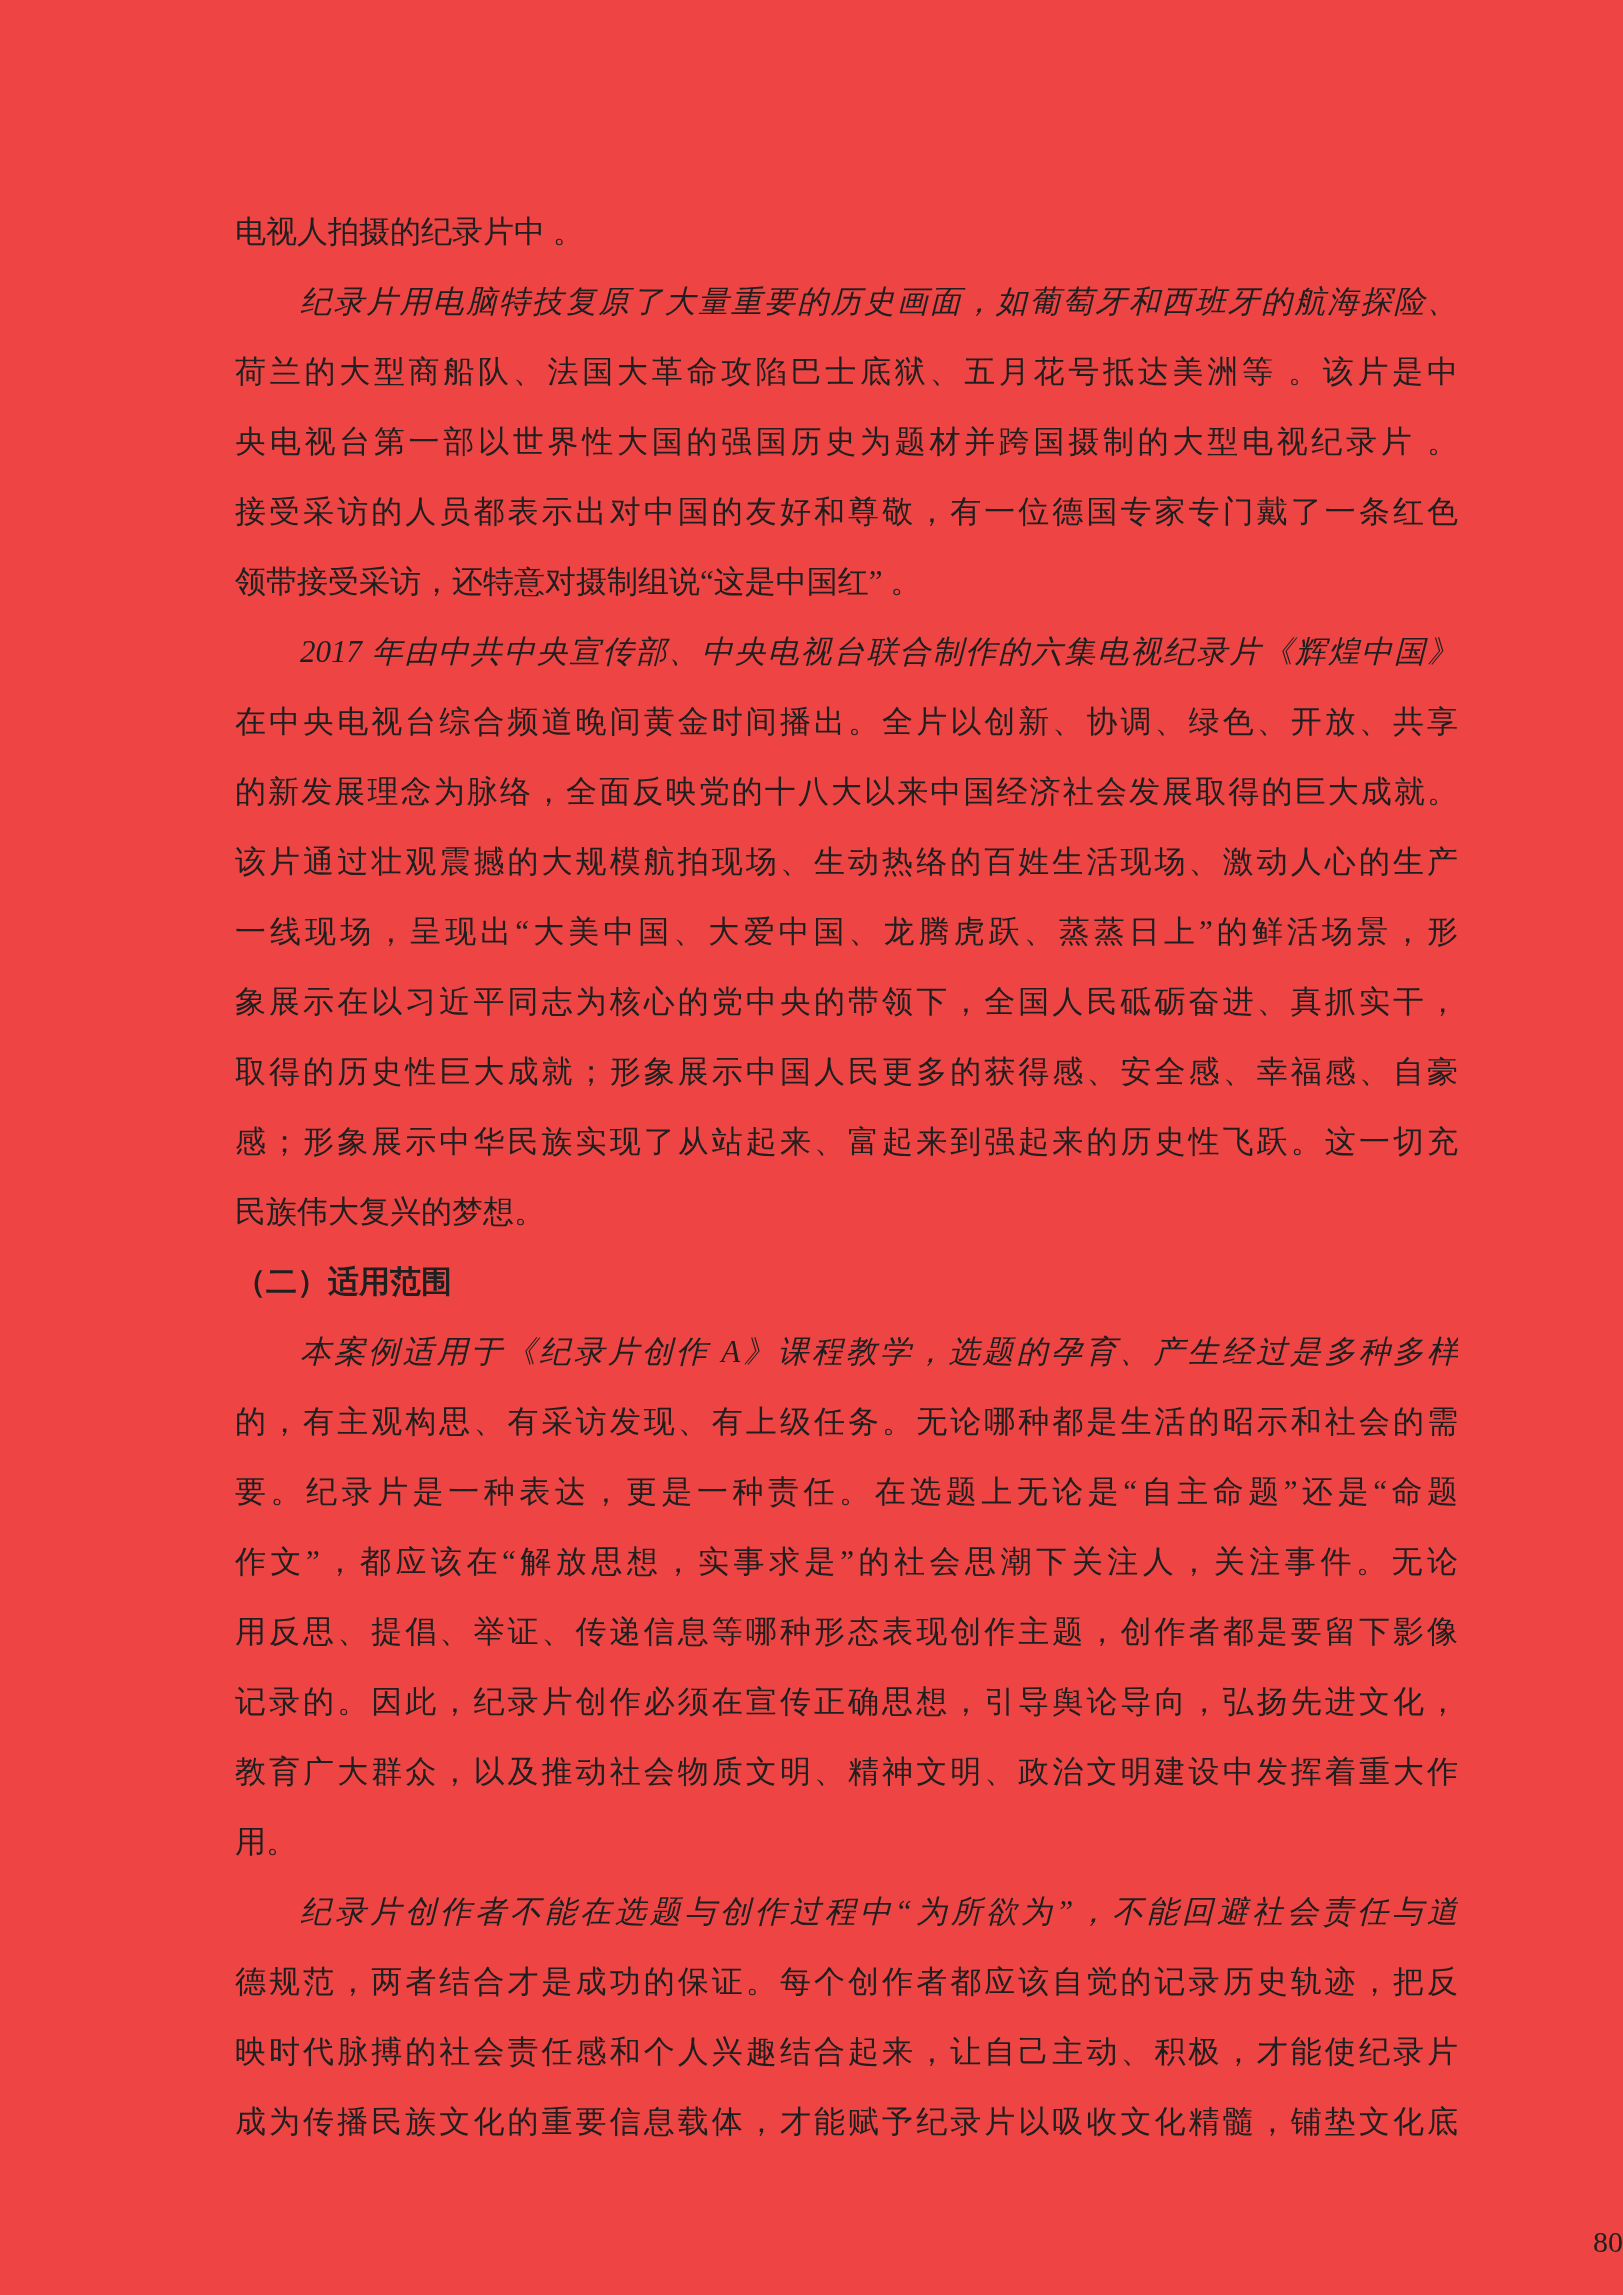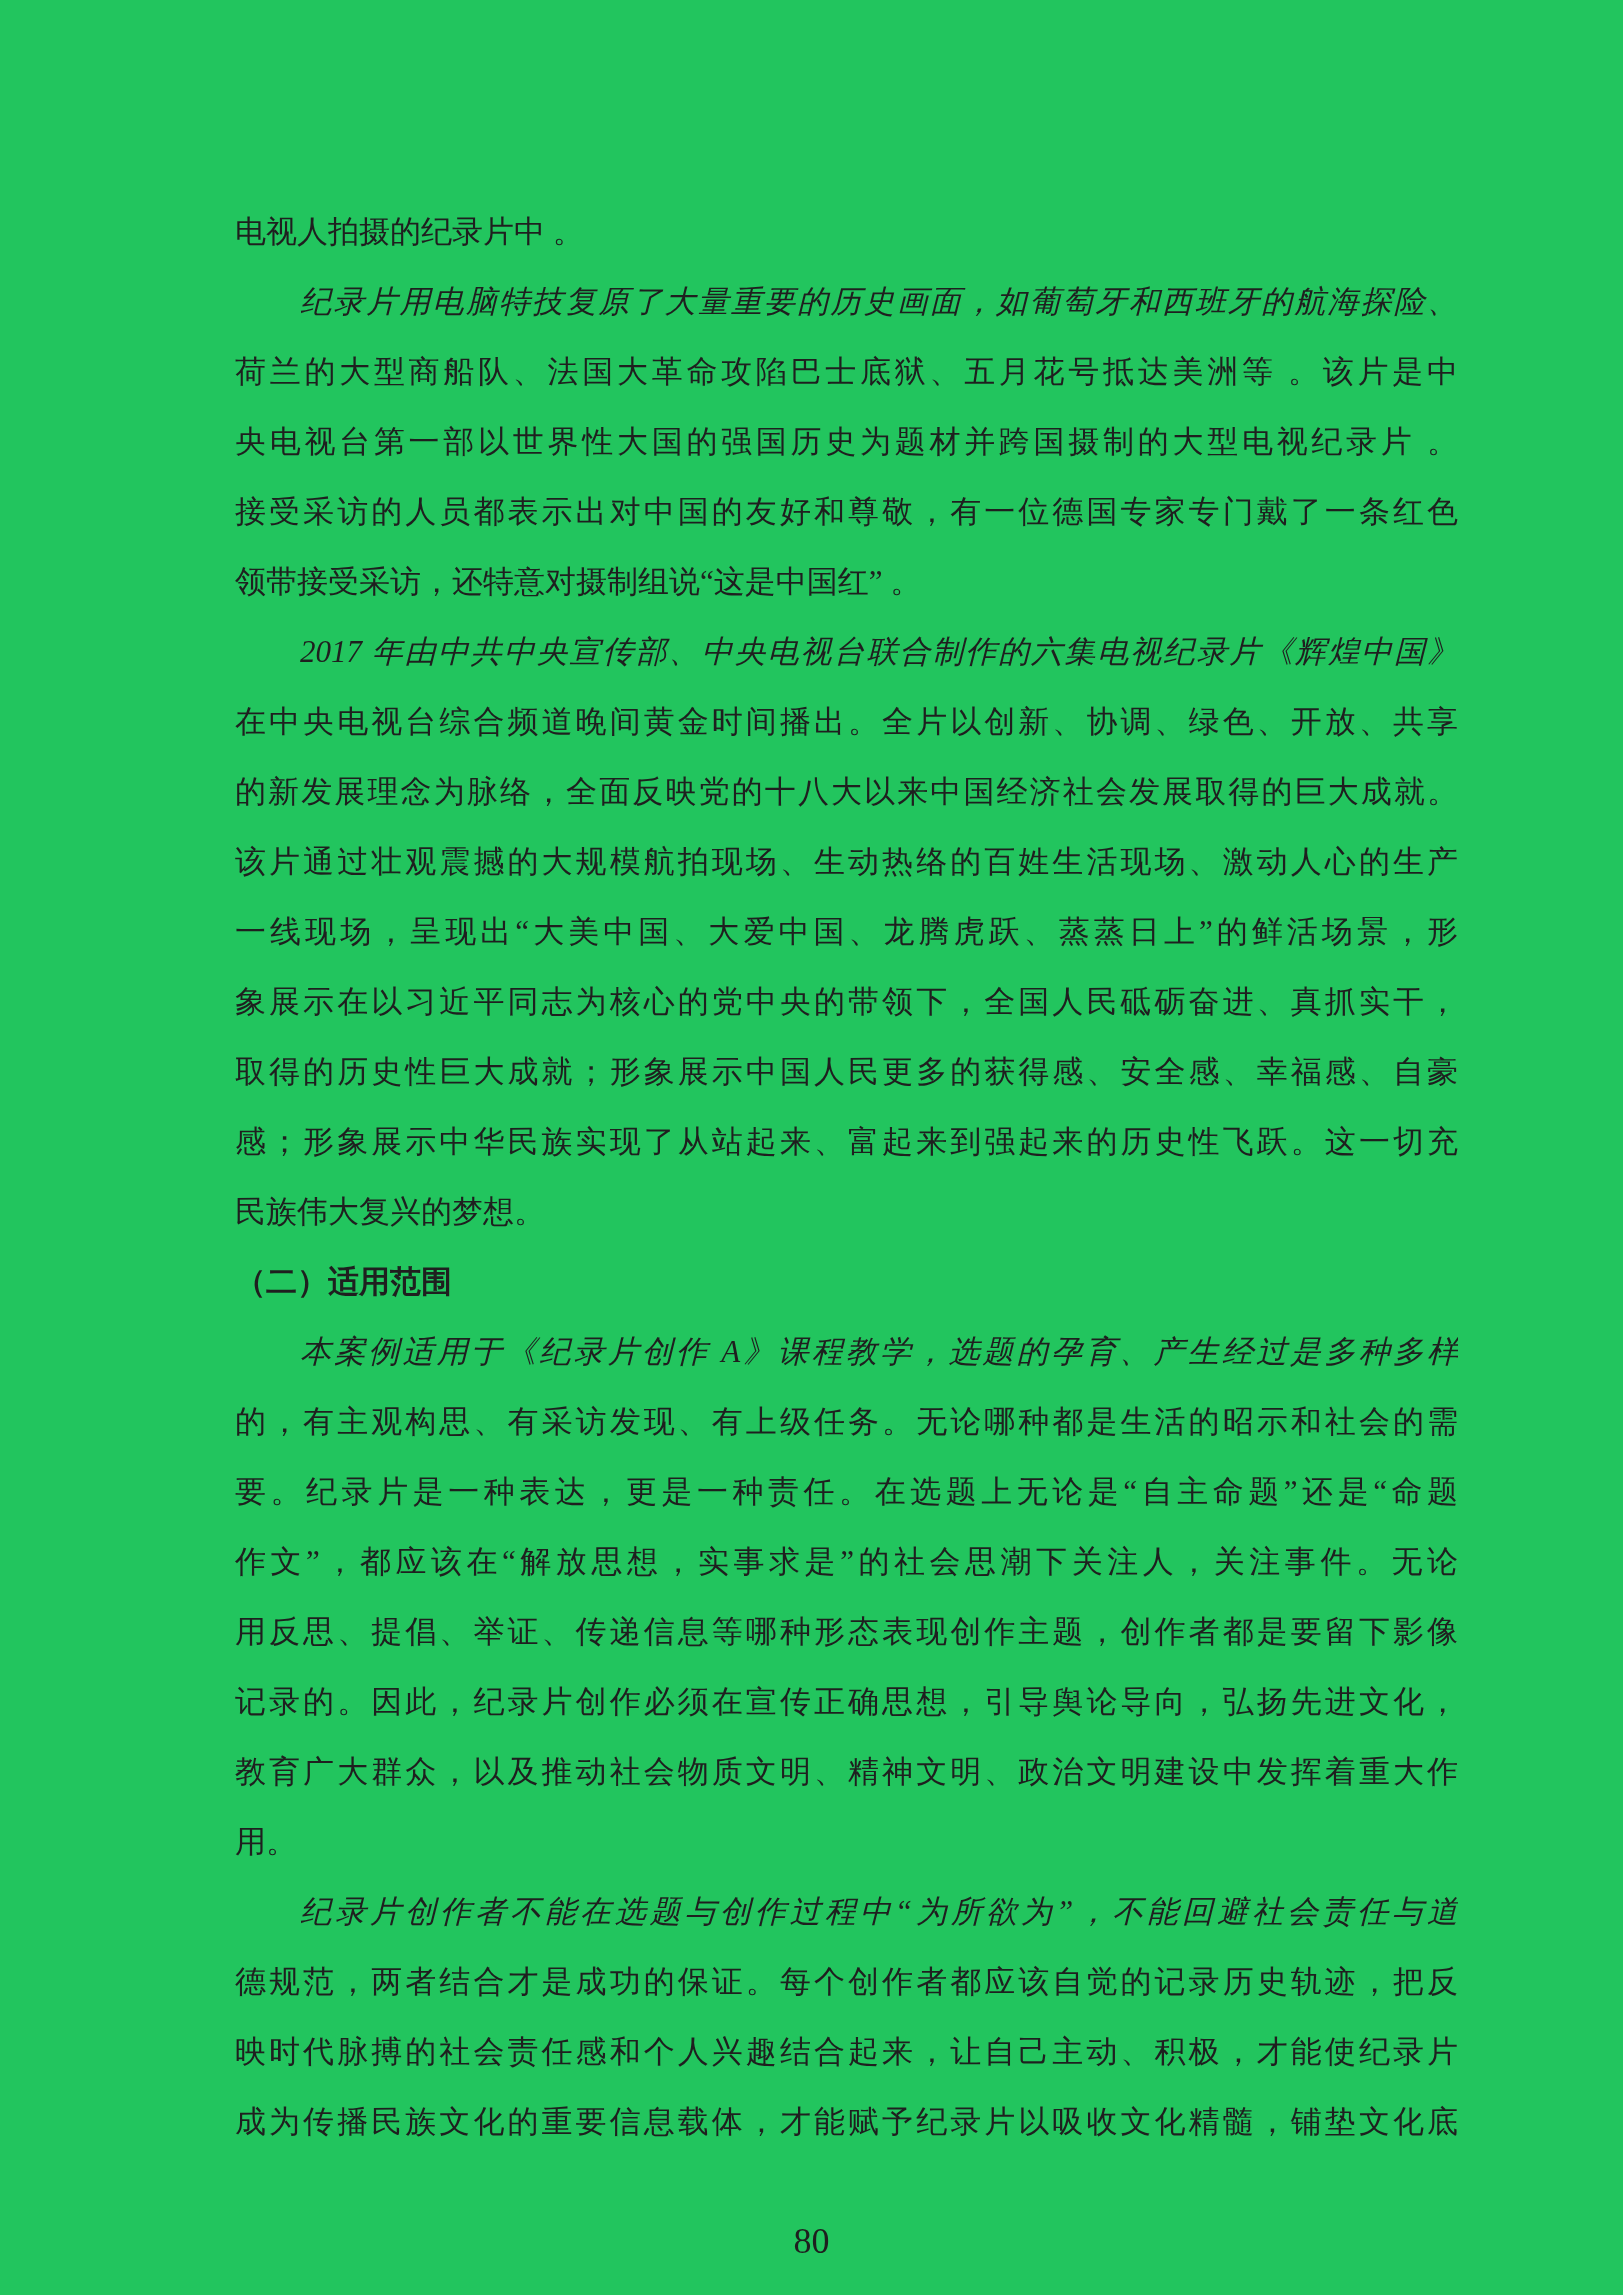--- a/index.html
+++ b/index.html
@@ -1,19 +1,19 @@
 <!DOCTYPE html>
 <html lang="zh" style="font-size:12.7px"><head>
 <meta charset="utf-8">
 <style>
   html,body{margin:0;padding:0;background:#e8e8e8;}
   .page{
     position:relative;
     width:1623px;height:2295px;
-    background:#22c55e;
+    background:#ef4444;
     font-family:"Liberation Serif","DejaVu Serif",serif;
     color:#1f1f1f;
     overflow:hidden;
   }
   .doc-body{
     position:absolute;
     left:235px;top:197px;
     width:1223px;
   }
   .t-line{
@@ -27,22 +27,22 @@
     white-space:normal;
     overflow:hidden;
   }
   .t-line.flush-left{ text-align-last:left; }
   .t-line.indent{ text-indent:65px;font-style:italic; }
   .t-line.heading{ font-weight:bold; }
   .page-number{
     position:absolute;
     left:0;top:2224px;
     width:100%;
-    text-align:center;
-    font-size:36px;
+    text-align:right;
+    font-size:30px;
     line-height:35px;
   }
 </style>
 </head>
 <body>
 
 <div class="page">
   <div class="doc-body">
 
   <div class="t-line flush-left">电视人拍摄的纪录片中 。</div>

